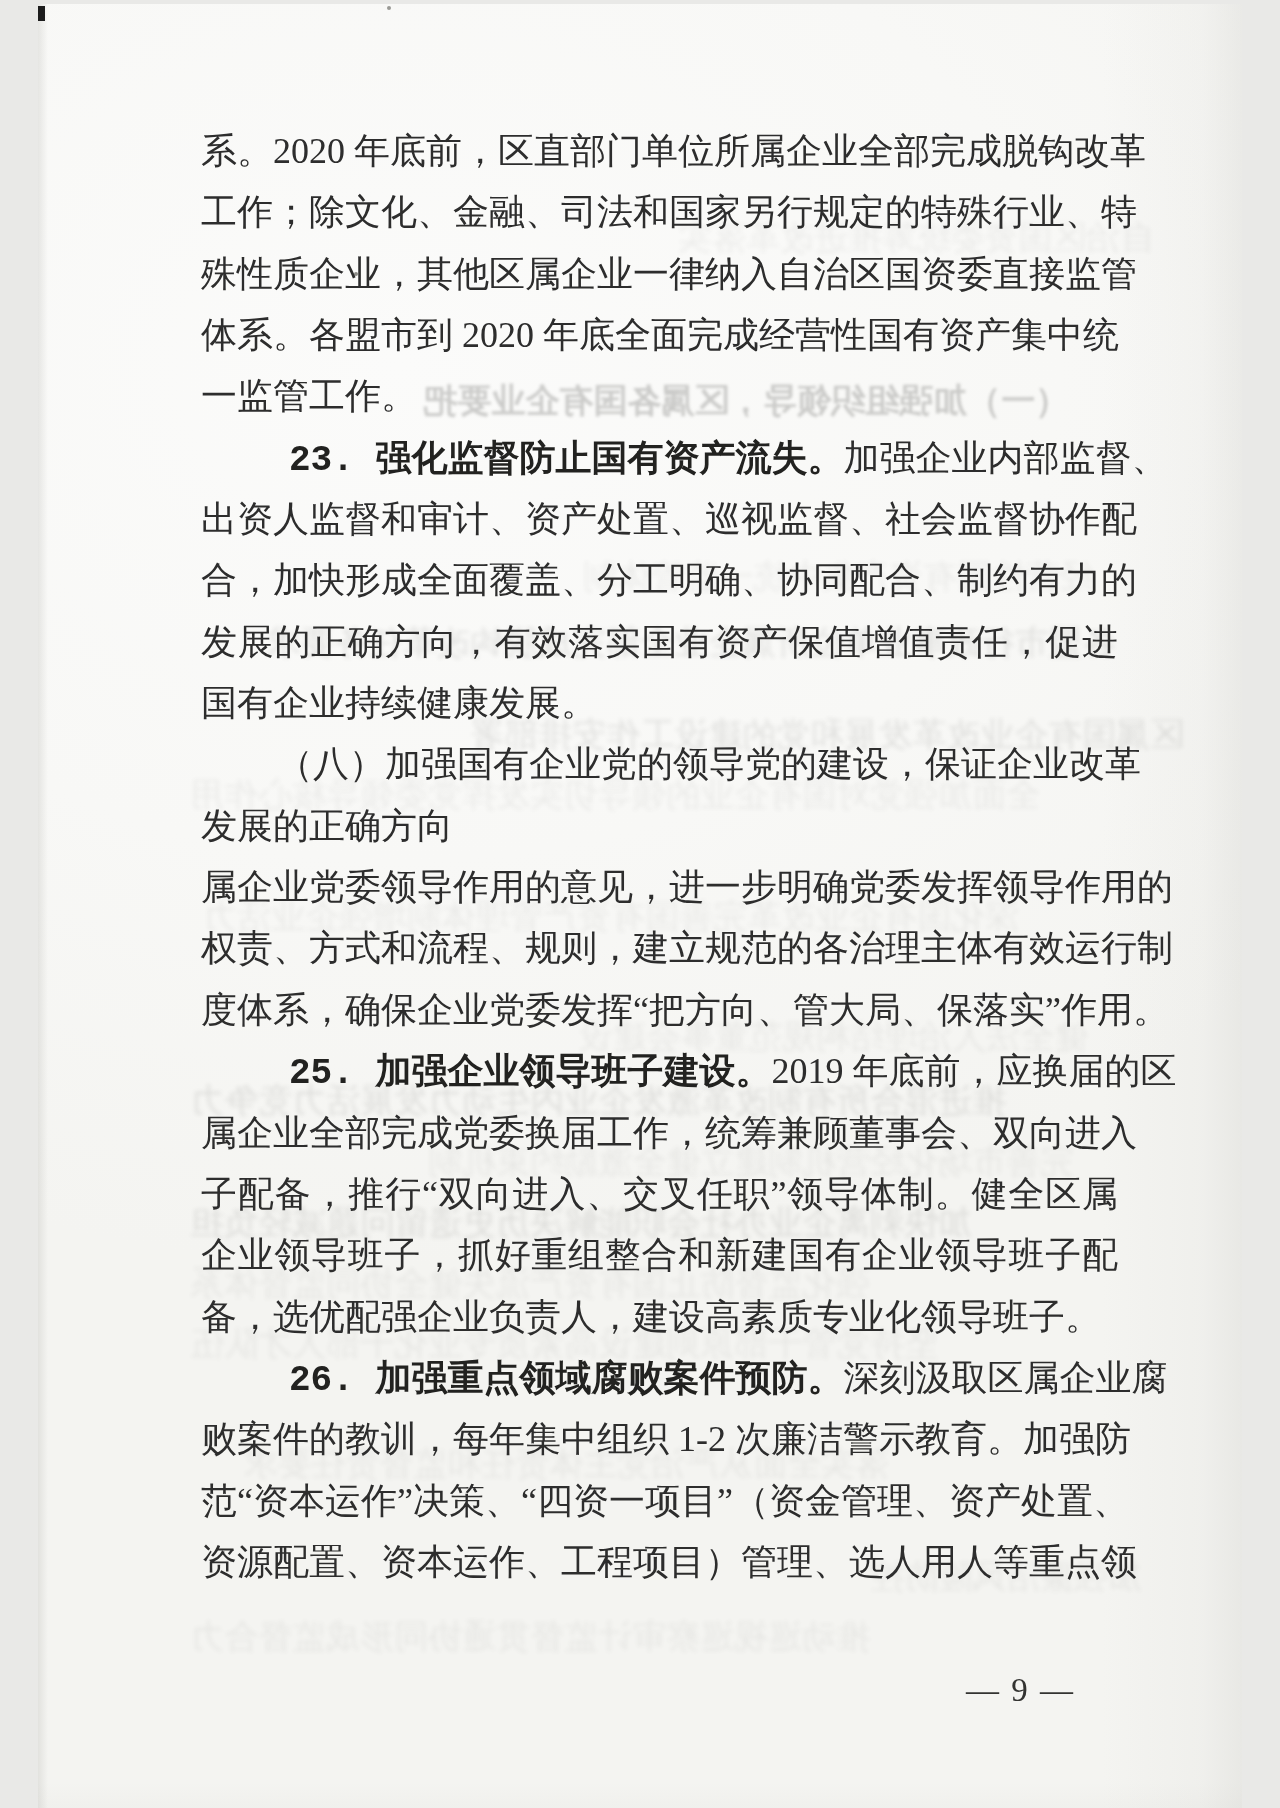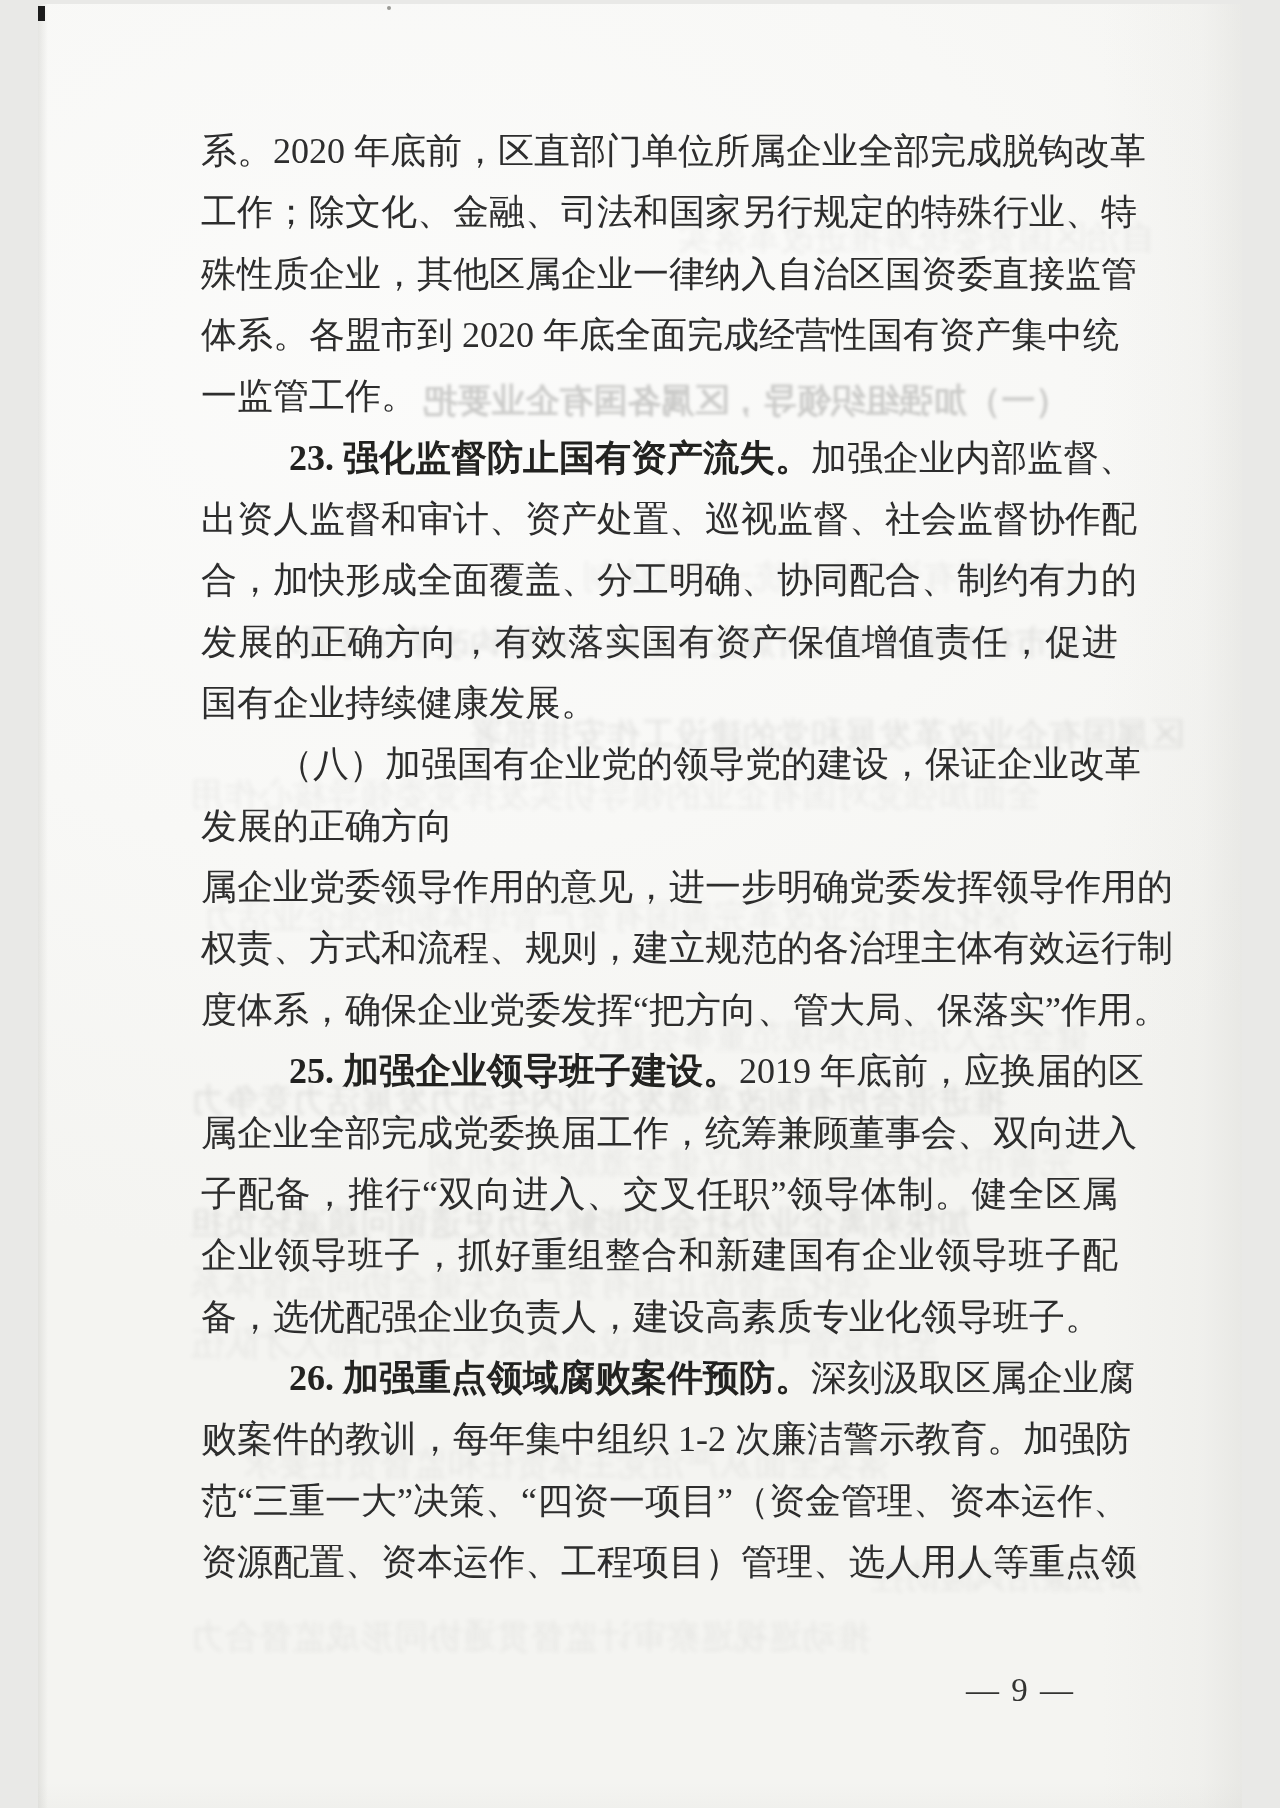--- a/index.html
+++ b/index.html
@@ -50,21 +50,21 @@
     font-size:36px;
     letter-spacing:0;
     text-align:justify;
     text-align-last:justify;
     white-space:nowrap;
   }
   .line.ender{text-align-last:left;white-space:normal;}
   .line.indent{text-indent:88px;}
   .line.indent8{text-indent:76px;font-family:Liberation Serif, serif;}
   .hei{
-    font-family:Liberation Serif, serif;
+    font-family:Liberation Mono, monospace;
     font-weight:700;
     color:#222220;
   }
   .pagenum{
     position:absolute;
     left:928px;top:1668px;
     width:160px;
     font-size:33px;
     color:#333331;
     letter-spacing:2px;
@@ -114,19 +114,19 @@
     <div class="line"><span>属企业党委领导作用的意见，进一步明确党委发挥领导作用的</span></div>
     <div class="line"><span>权责、方式和流程、规则，建立规范的各治理主体有效运行制</span></div>
     <div class="line"><span>度体系，确保企业党委发挥“把方向、管大局、保落实”作用。</span></div>
     <div class="line indent"><span class="hei">25. 加强企业领导班子建设。</span><span>2019 年底前，应换届的区</span></div>
     <div class="line"><span>属企业全部完成党委换届工作，统筹兼顾董事会、双向进入</span></div>
     <div class="line"><span>子配备，推行“双向进入、交叉任职”领导体制。健全区属</span></div>
     <div class="line"><span>企业领导班子，抓好重组整合和新建国有企业领导班子配</span></div>
     <div class="line ender"><span>备，选优配强企业负责人，建设高素质专业化领导班子。</span></div>
     <div class="line indent"><span class="hei">26. 加强重点领域腐败案件预防。</span><span>深刻汲取区属企业腐</span></div>
     <div class="line"><span>败案件的教训，每年集中组织 1-2 次廉洁警示教育。加强防</span></div>
-    <div class="line"><span>范“三重一大”决策、“四资一项目”（资金管理、资本运作、</span></div>
+    <div class="line"><span>范“资本运作”决策、“四资一项目”（资金管理、资产处置、</span></div>
     <div class="line"><span>资源配置、资本运作、工程项目）管理、选人用人等重点领</span></div>
   </div>
 
   <div class="pagenum">— 9 —</div>
 
 </div>
 
 </body></html>

